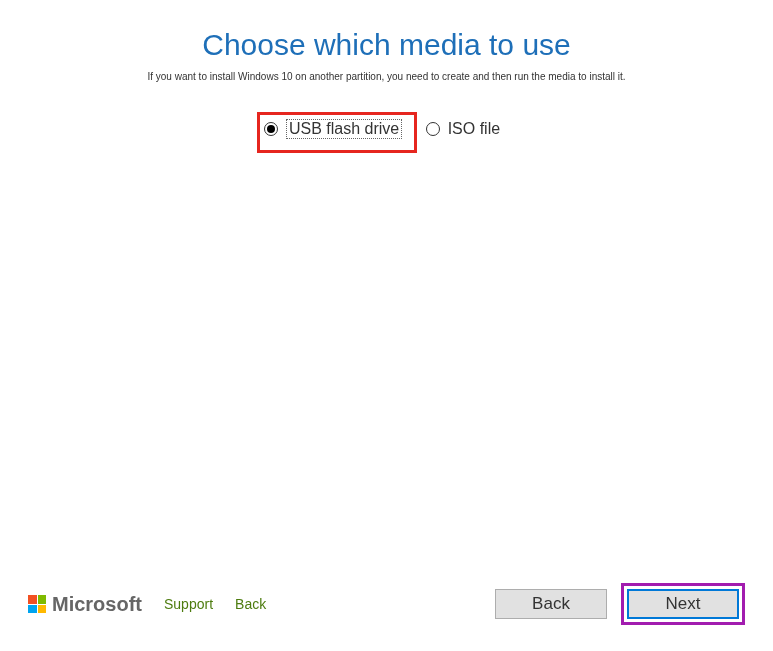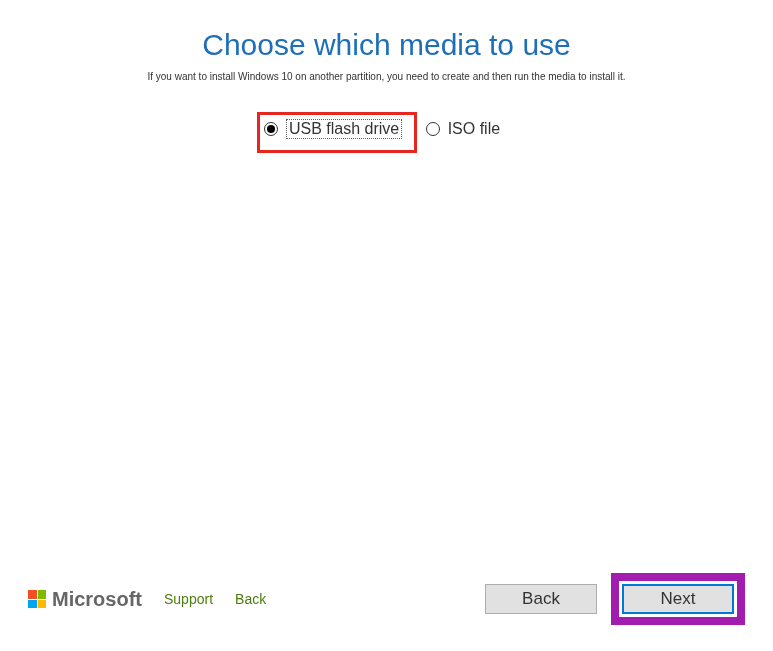--- a/index.html
+++ b/index.html
@@ -139,21 +139,21 @@
       color: #333;
       cursor: pointer;
       display: flex;
       align-items: center;
       justify-content: center;
     }
     .btn.primary {
       border: 2px solid #0078d7;
     }
     .btn-highlight {
-      border: 8px solid #a21caf;
+      border: 3px solid #a21caf;
       padding: 3px;
     }
   </style>
 </head>
 <body>
 
 <h1 class="page-title">Choose which media to use</h1>
 <p class="page-subtitle">If you want to install Windows 10 on another partition, you need to create and then run the media to install it.</p>
 
 <div class="options">

